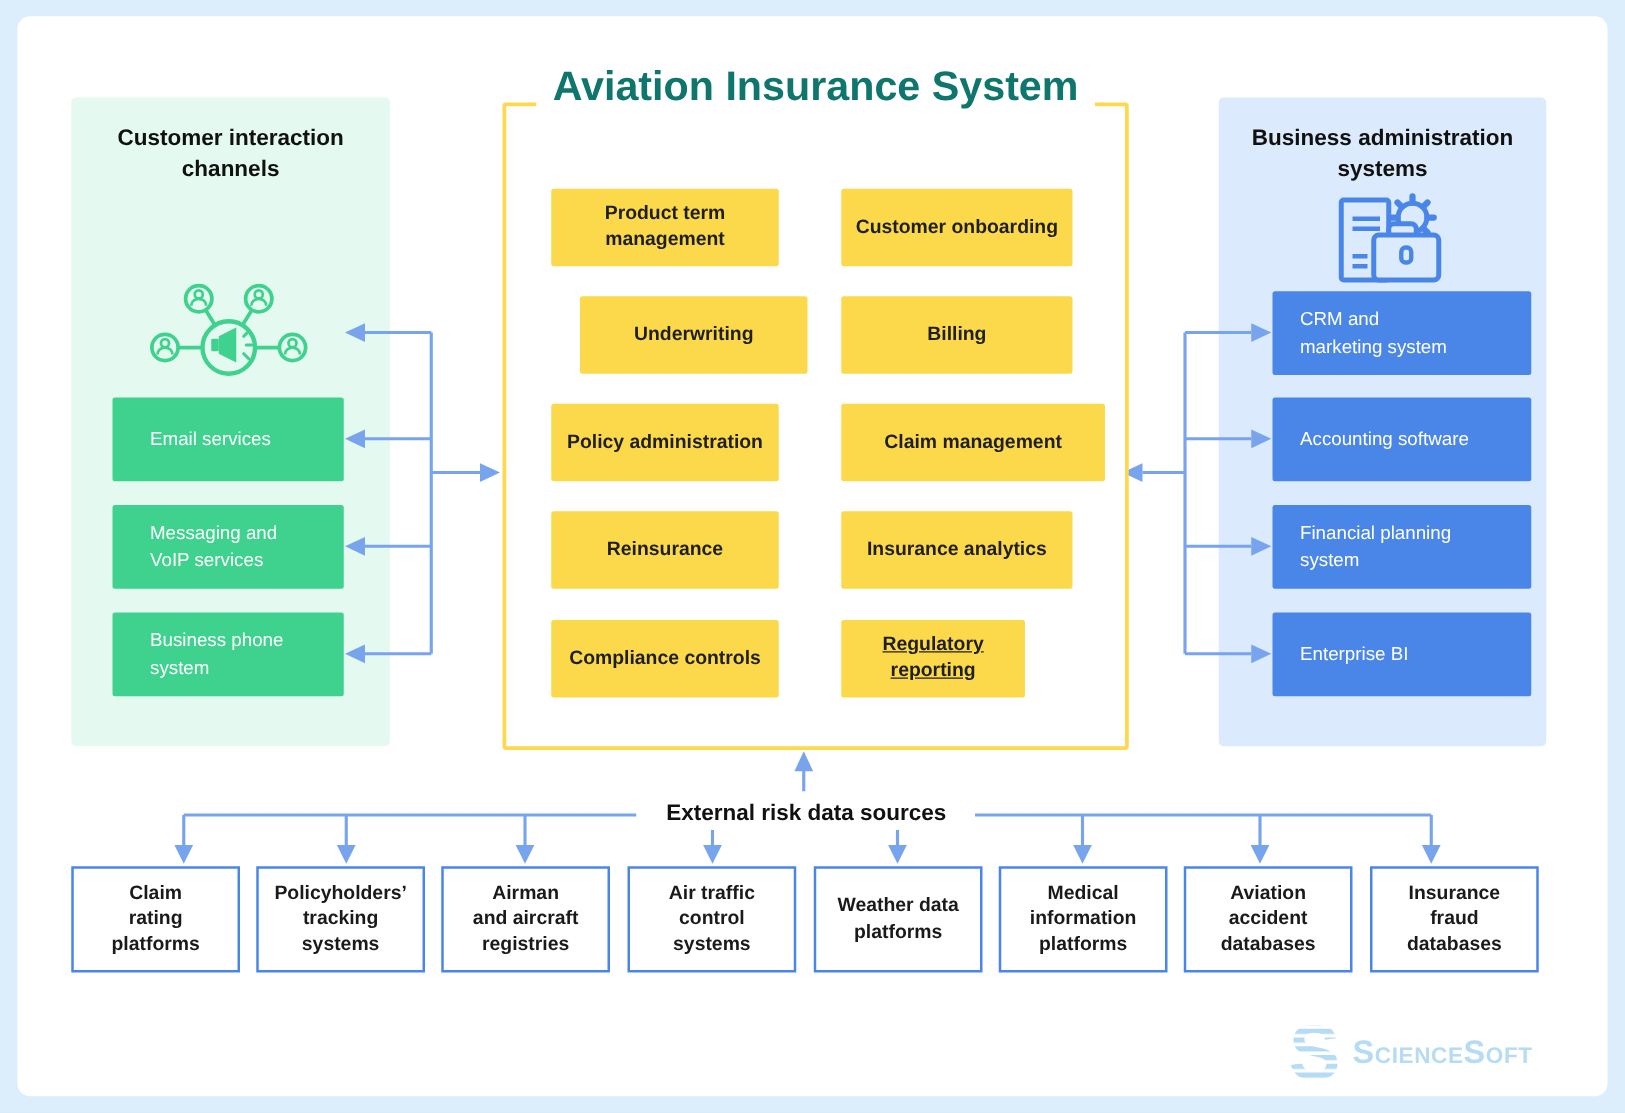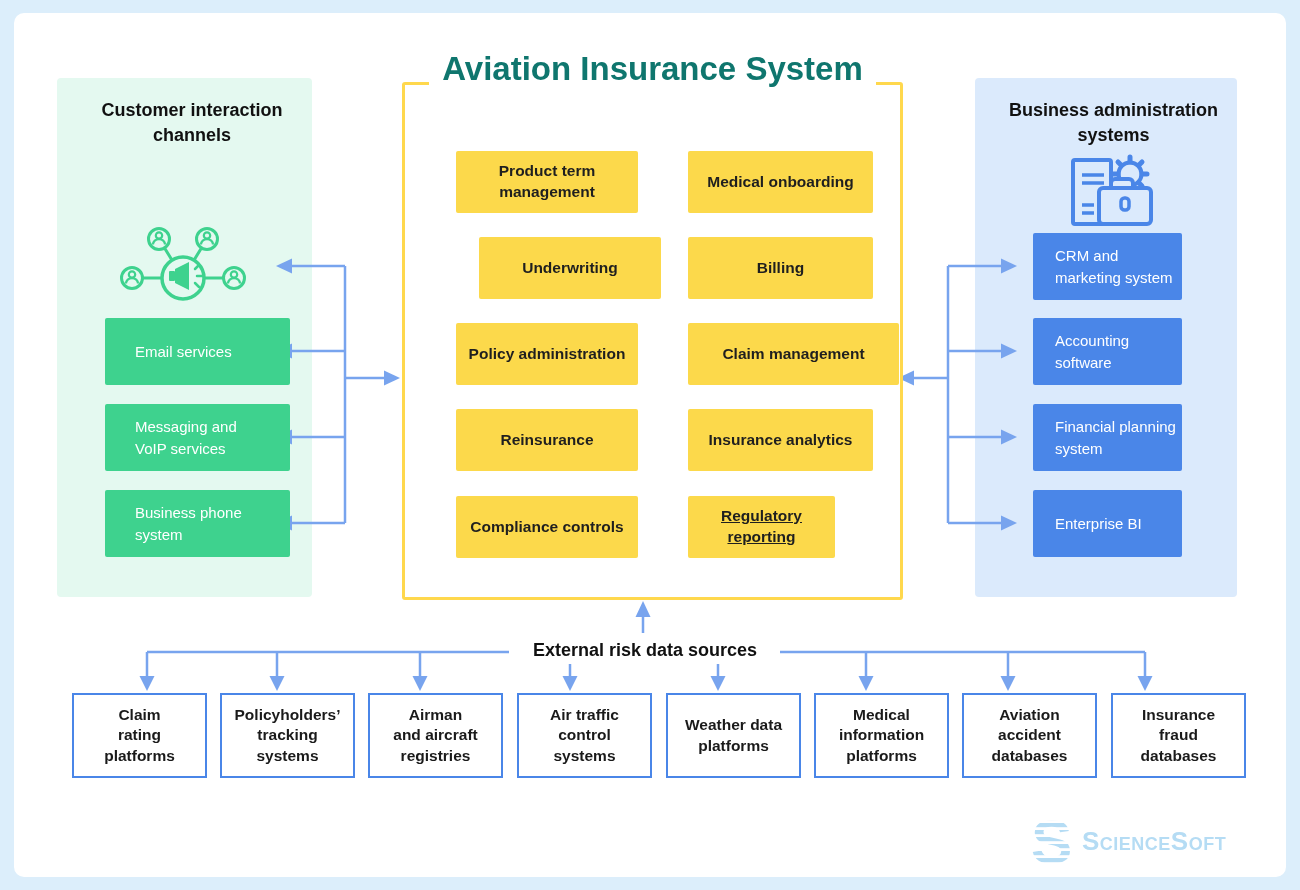--- a/index.html
+++ b/index.html
@@ -7,21 +7,21 @@
   body { font-family:"Liberation Sans", sans-serif; }
   #canvas {
     position:relative; width:1300px; height:890px;
     background:var(--page-bg,#dceefb); overflow:hidden;
   }
   #card {
     position:absolute; left:14px; top:13px; width:1272px; height:864px;
     background:var(--card-bg,#ffffff); border-radius:10px;
   }
   .abs { position:absolute; }
-  .pre { white-space:pre-line;margin-left:15px; }
+  .pre { white-space:pre-line; }
 
   .main-title {
     position:absolute; left:402px; top:48px; width:501px;
     text-align:center; z-index:3;
   }
   .main-title span {
     display:inline-block; background:#fff; padding:0 13px;
     font-size:33px; font-weight:700; color:#0f766e; line-height:42px;
   }
 
@@ -39,21 +39,21 @@
     background:#fff; z-index:1;
   }
 
   .box { position:absolute; display:flex; align-items:center; z-index:2; }
   .green-box {
     left:90px; width:185px; height:67px; padding-left:30px;
     background:var(--green-box,#3ed28e); color:#fff;
     font-size:15px; line-height:1.45; border-radius:2px;
   }
   .blue-box {
-    left:1018px; width:149px; height:67px; padding-left:22px;
+    left:1018px; width:207px; height:67px; padding-left:22px;
     background:var(--blue-box,#4a86e8); color:#fff;
     font-size:15px; line-height:1.45; border-radius:2px;
   }
   .yellow-box {
     width:182px; height:62px; justify-content:center; text-align:center;
     background:var(--yellow-box,#fcd94b); color:#1f1f1f;
     font-size:15.5px; font-weight:600; line-height:1.35; border-radius:2px;
   }
   .src-box {
     top:693px; width:135px; height:85px; justify-content:center; text-align:center;
@@ -169,21 +169,21 @@
     <span>Aviation Insurance System</span>
   </div>
 
   <div class="box yellow-box pre" style="left:441px; top:151px;">Product term
 management</div>
   <div class="box yellow-box pre" style="left:464px; top:237px;">Underwriting</div>
   <div class="box yellow-box pre" style="left:441px; top:323px;">Policy administration</div>
   <div class="box yellow-box pre" style="left:441px; top:409px;">Reinsurance</div>
   <div class="box yellow-box pre" style="left:441px; top:496px;">Compliance controls</div>
 
-  <div class="box yellow-box pre" style="left:673px; top:151px; width:185px;">Medical onboarding</div>
+  <div class="box yellow-box pre" style="left:673px; top:151px; width:185px;">Customer onboarding</div>
   <div class="box yellow-box pre" style="left:673px; top:237px; width:185px;">Billing</div>
   <div class="box yellow-box pre" style="left:673px; top:323px; width:211px;">Claim management</div>
   <div class="box yellow-box pre" style="left:673px; top:409px; width:185px;">Insurance analytics</div>
   <div class="box yellow-box pre" style="left:673px; top:496px; width:147px;text-decoration:underline;">Regulatory reporting</div>
 
   <div class="side-panel panel-blue">
     <div class="panel-title pre">Business administration
 systems</div>
     <svg class="abs" style="left:86px; top:70px;" width="100" height="88" viewBox="0 0 100 88">
       <g stroke="#4a86e8" fill="none">

